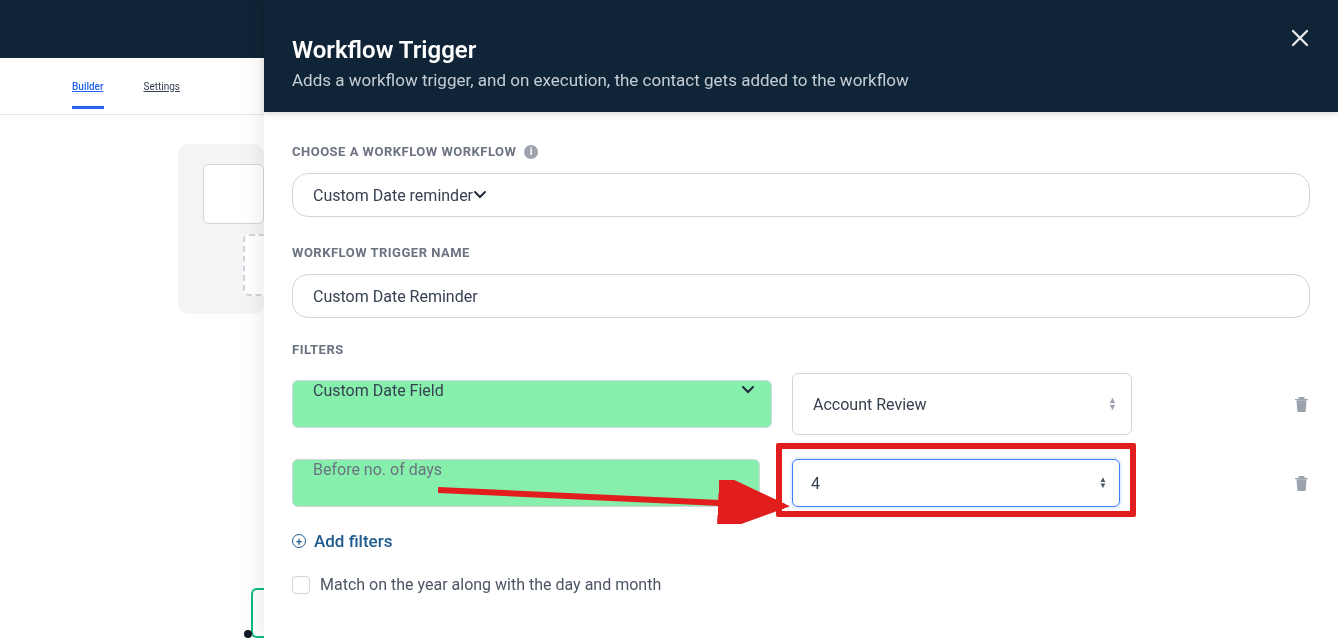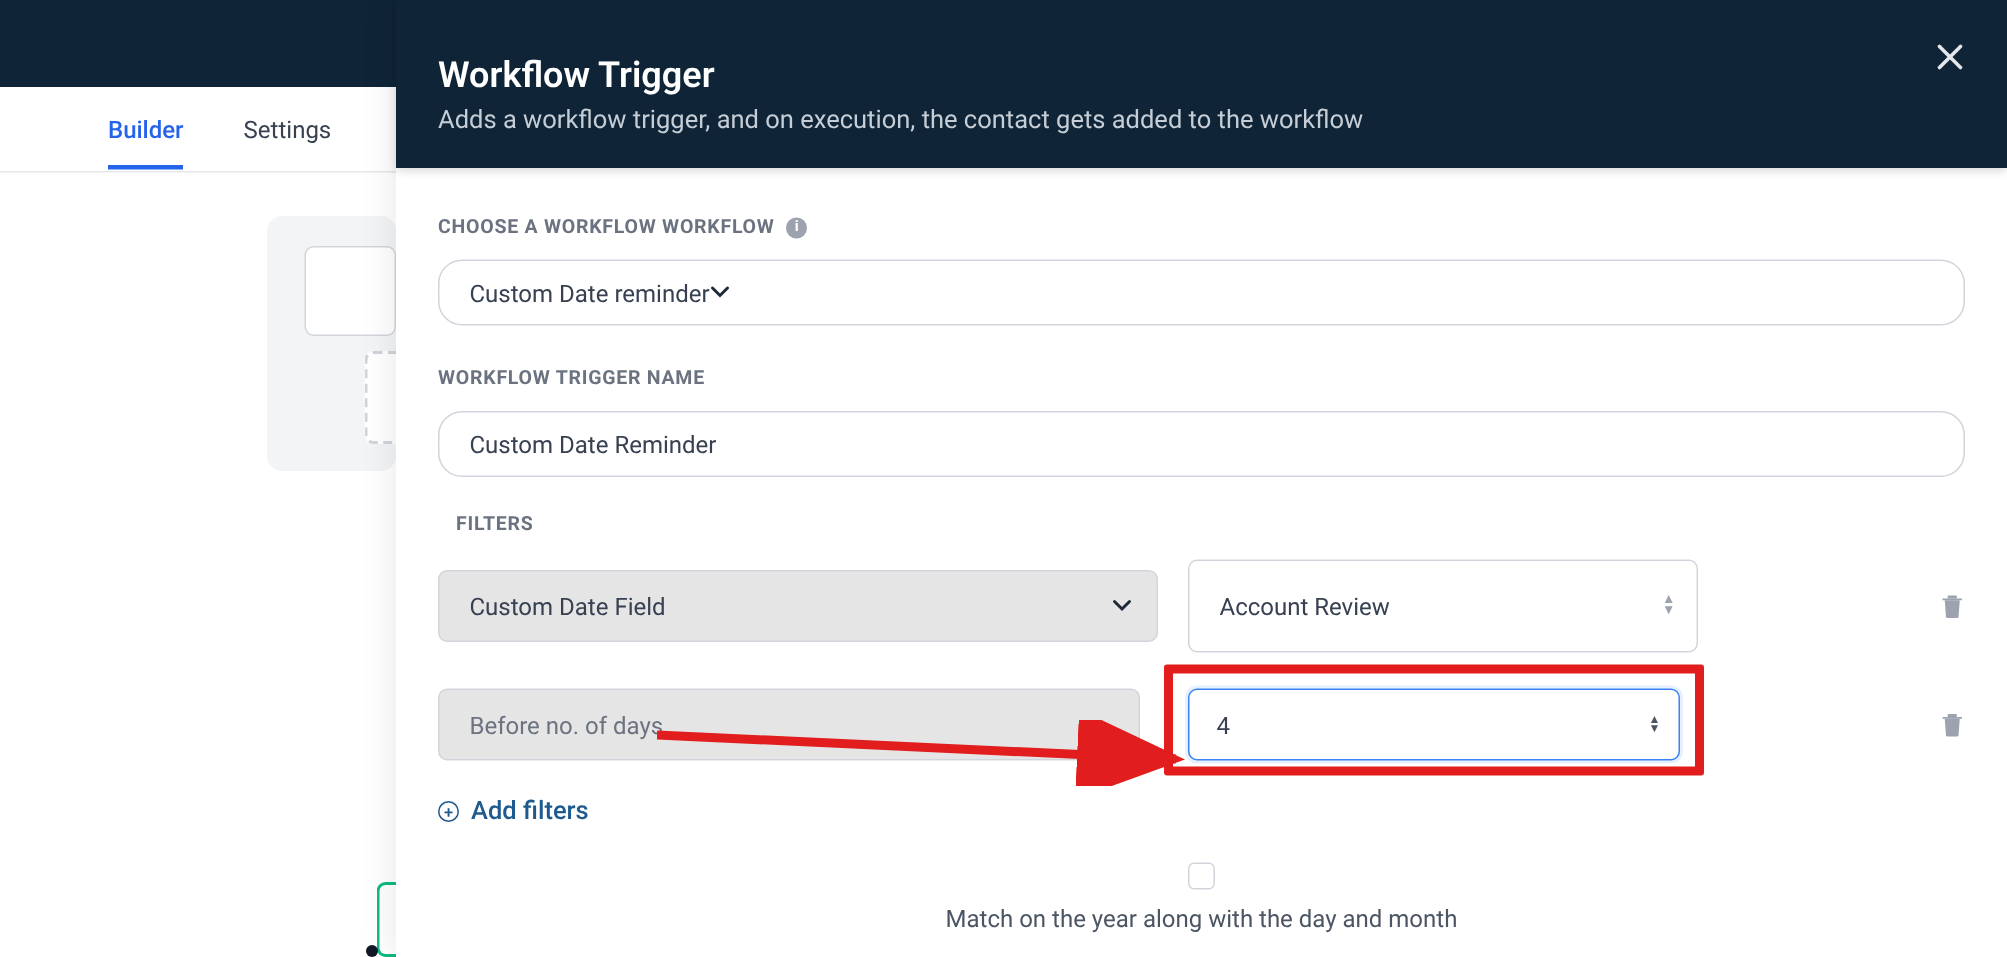--- a/index.html
+++ b/index.html
@@ -24,26 +24,27 @@
       width: 264px;
       height: 57px;
       background: #fff;
       border-bottom: 1px solid #e5e7eb;
       display: flex;
       align-items: center;
       padding-left: 72px;
       gap: 40px;
     }
     .tab {
-      font-size: 16px;
+      font-size: 10px;
       color: #374151;
       padding-bottom: 16px;
       padding-top: 16px;
       cursor: pointer;
       position: relative;
+      text-decoration: underline;
     }
     .tab.active {
       color: #2563eb;
       font-weight: 500;
     }
     .tab.active::after {
       content: "";
       position: absolute;
       left: 0; right: 0; bottom: -1px;
       height: 3px;
@@ -170,35 +171,35 @@
       cursor: pointer;
       margin-bottom: 28px;
     }
     .input-box {
       cursor: text;
       margin-bottom: 24px;
     }
     .chevron-down {
       color: #1f2937;
     }
-    .filter-section .section-label { margin-bottom: 16px; margin-left: 12px; }
+    .filter-section .section-label { margin-bottom: 16px; }
     .filter-row {
       display: flex;
       align-items: center;
       gap: 20px;
       margin-bottom: 24px;
     }
     .filter-select {
       flex: 1;
       height: 48px;
       border: 1px solid #d1d5db;
       border-radius: 6px;
-      background: #e5e5e5;
-      display: flex;
-      align-items: center;
+      background: #86efac;
+      display: flex;
+      align-items: flex-start;
       justify-content: space-between;
       padding: 0 16px 0 20px;
       font-size: 16px;
       color: #374151;
       cursor: pointer;
     }
     .filter-value {
       width: 340px;
       height: 62px;
       border: 1px solid #d1d5db;
@@ -275,21 +276,20 @@
       justify-content: center;
       font-size: 11px;
       line-height: 1;
     }
     .checkbox-row {
       display: flex;
       align-items: center;
       gap: 10px;
       font-size: 16px;
       color: #4b5563;
-      flex-direction: column;
     }
     .checkbox {
       width: 18px; height: 18px;
       border: 1.5px solid #d1d5db;
       border-radius: 4px;
       background: #fff;
       cursor: pointer;
     }
     .arrow-svg {
       position: absolute;

